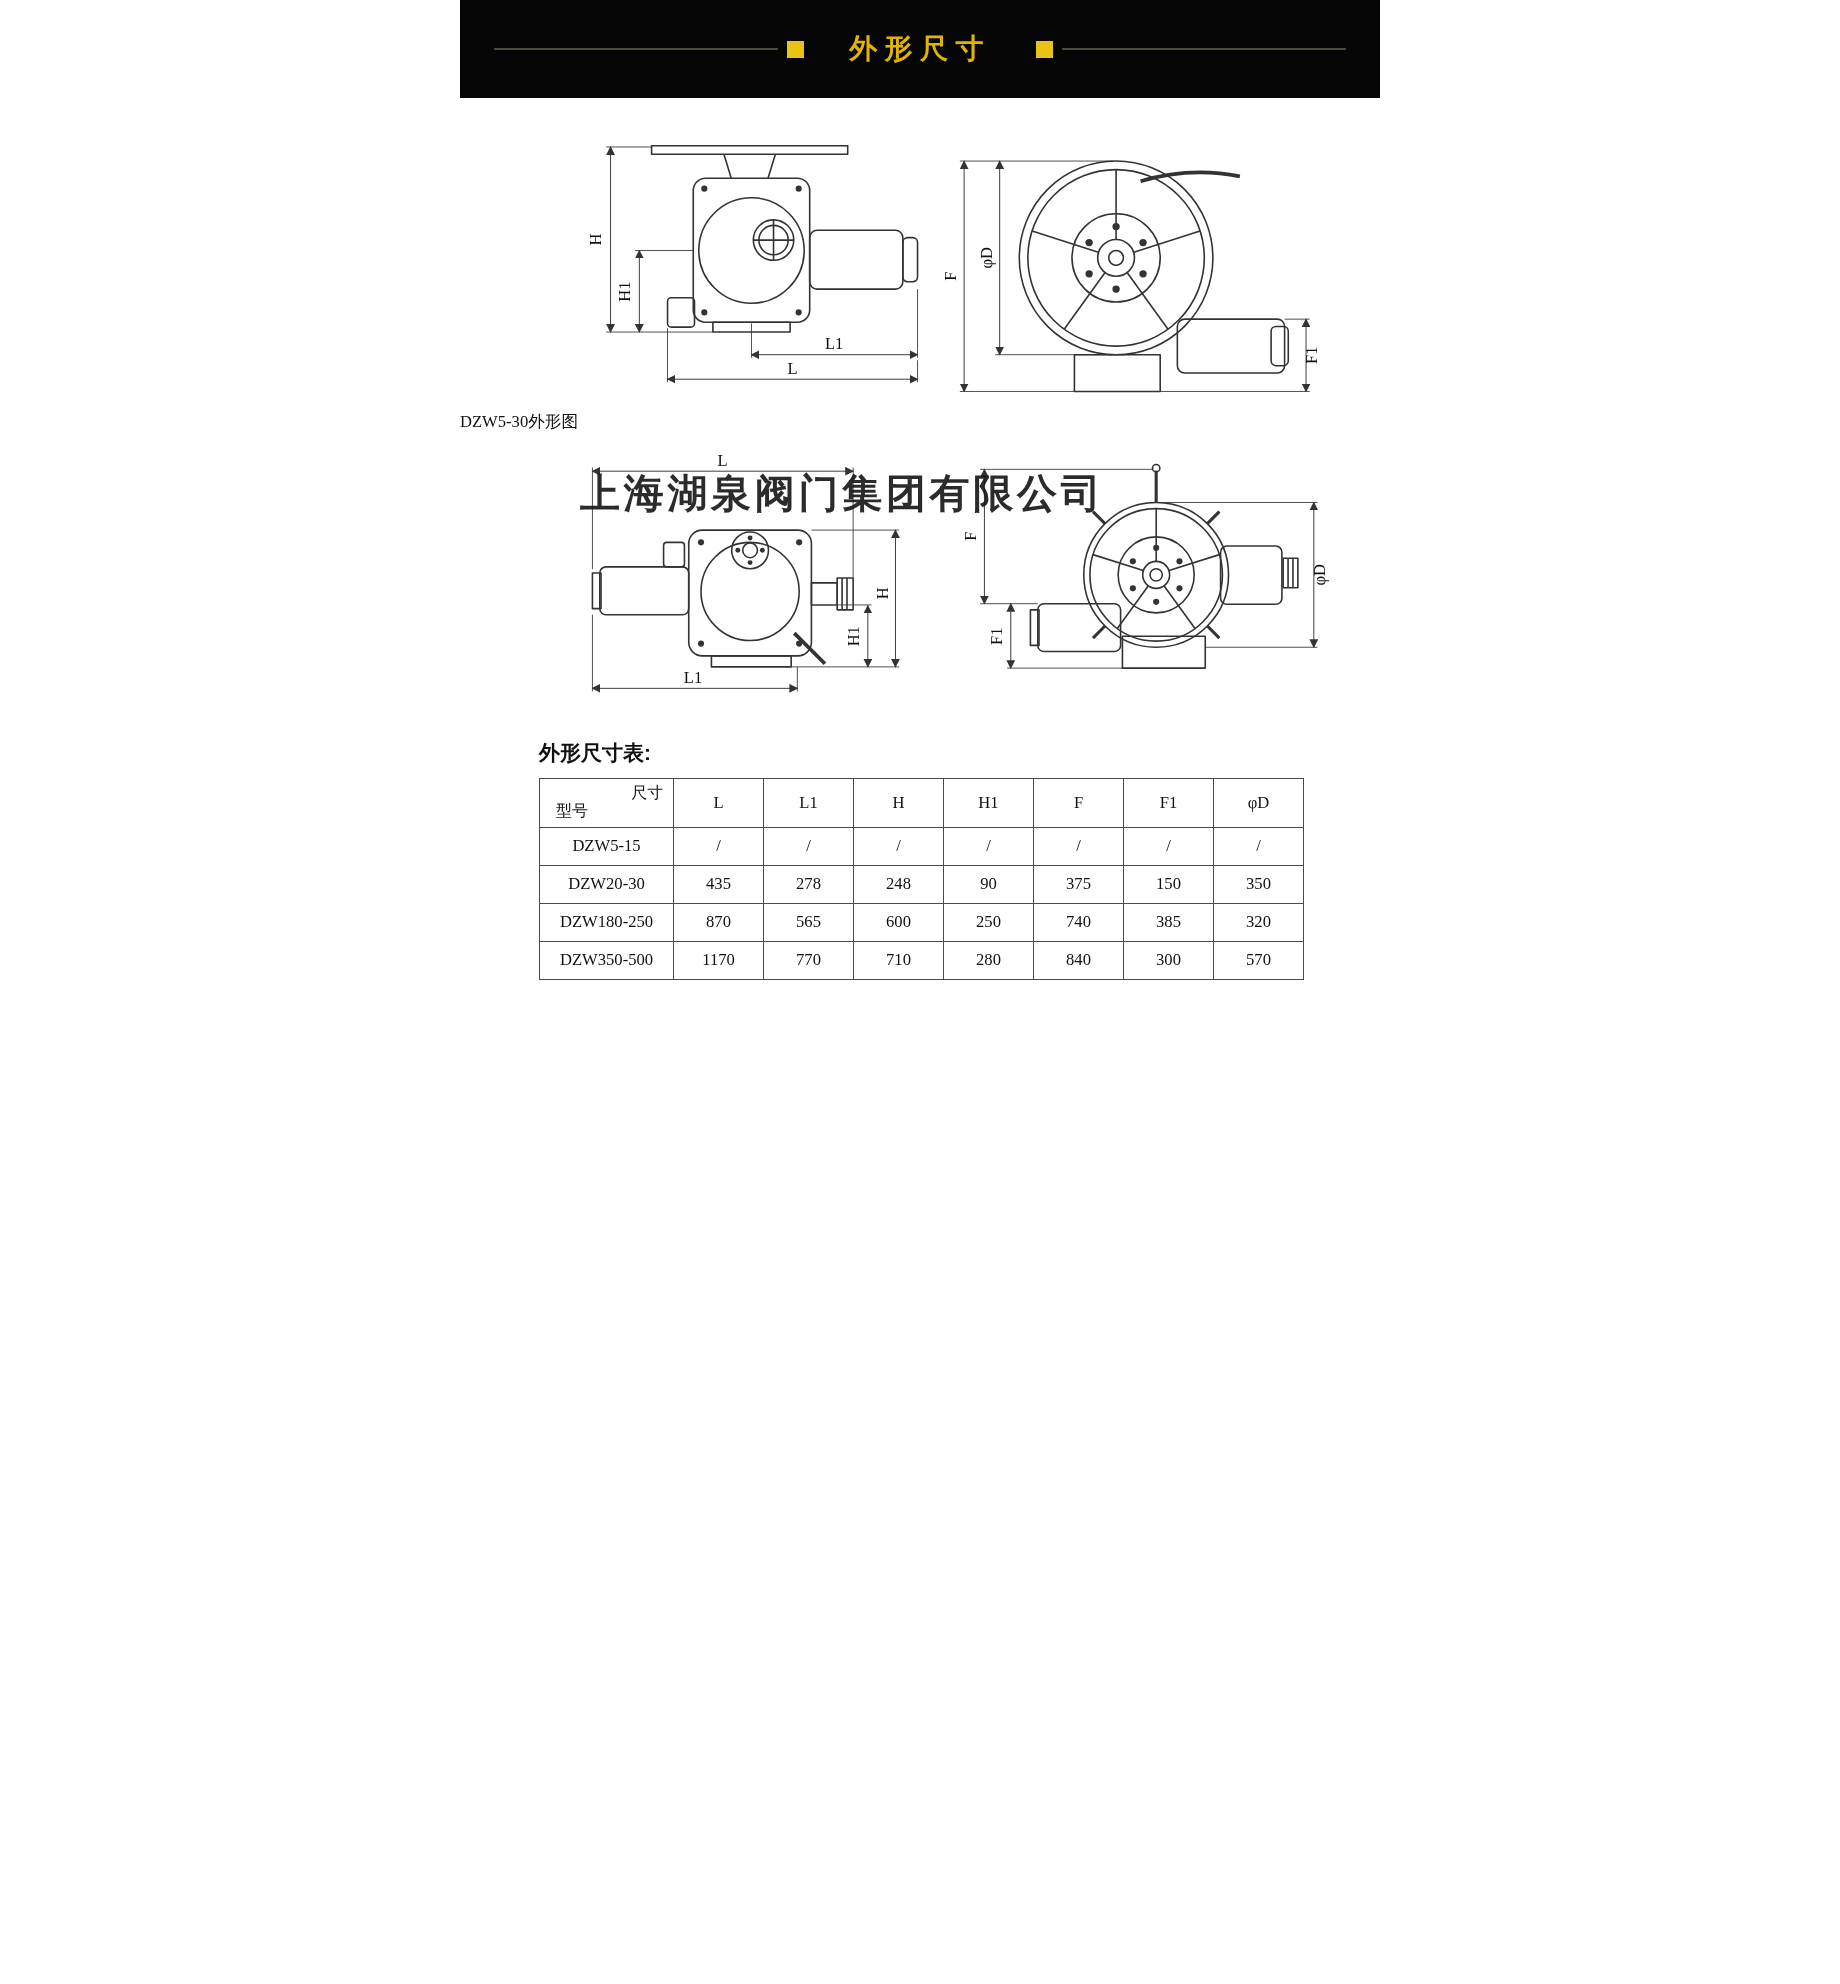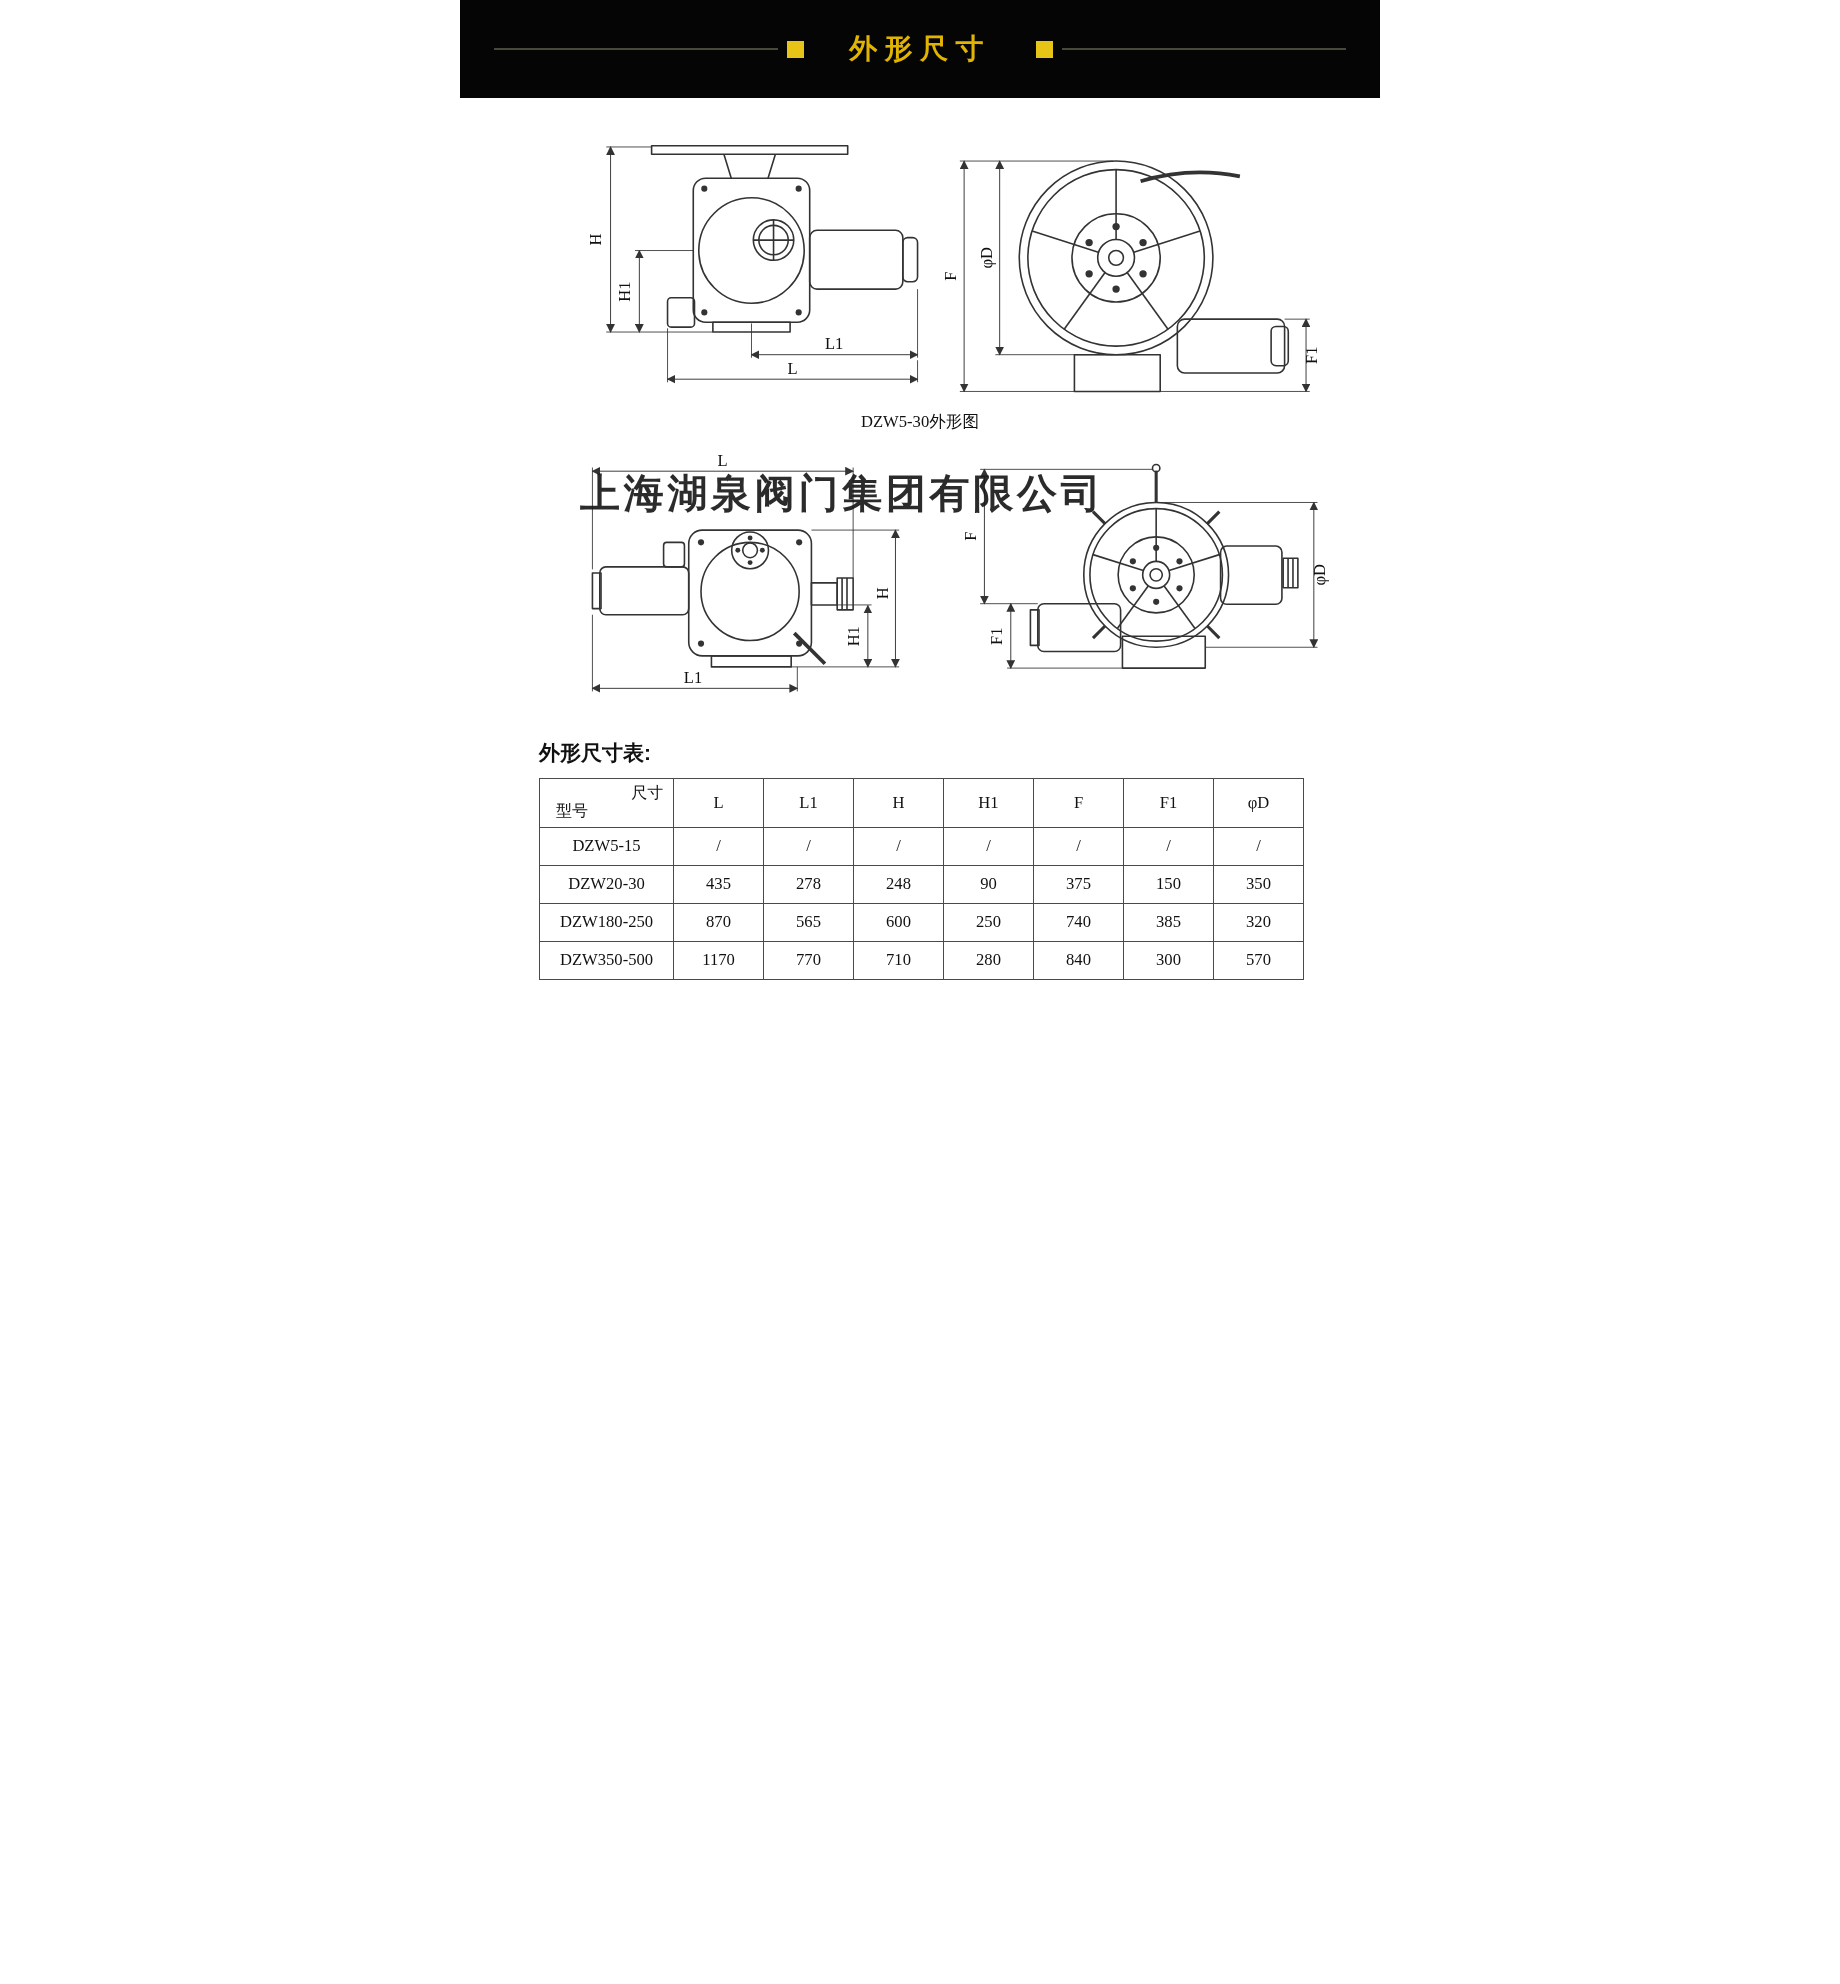--- a/index.html
+++ b/index.html
@@ -35,21 +35,20 @@
     margin: 0 37px;
     white-space: nowrap;
   }
 
   
   .fig { position: relative; }
   .fig svg { display: block; margin: 0 auto; }
   .fig1 { margin-top: 22px; }
   .fig2 { margin-top: 16px; }
   .caption {
-    text-align: center;
     font-family: "Liberation Serif", serif;
     font-size: 16.6px;
     margin-top: 2.5px;
     color: #111;
   }
   .watermark {
     position: absolute;
     top: 17px;
     left: 120px;
     font-size: 40px;

